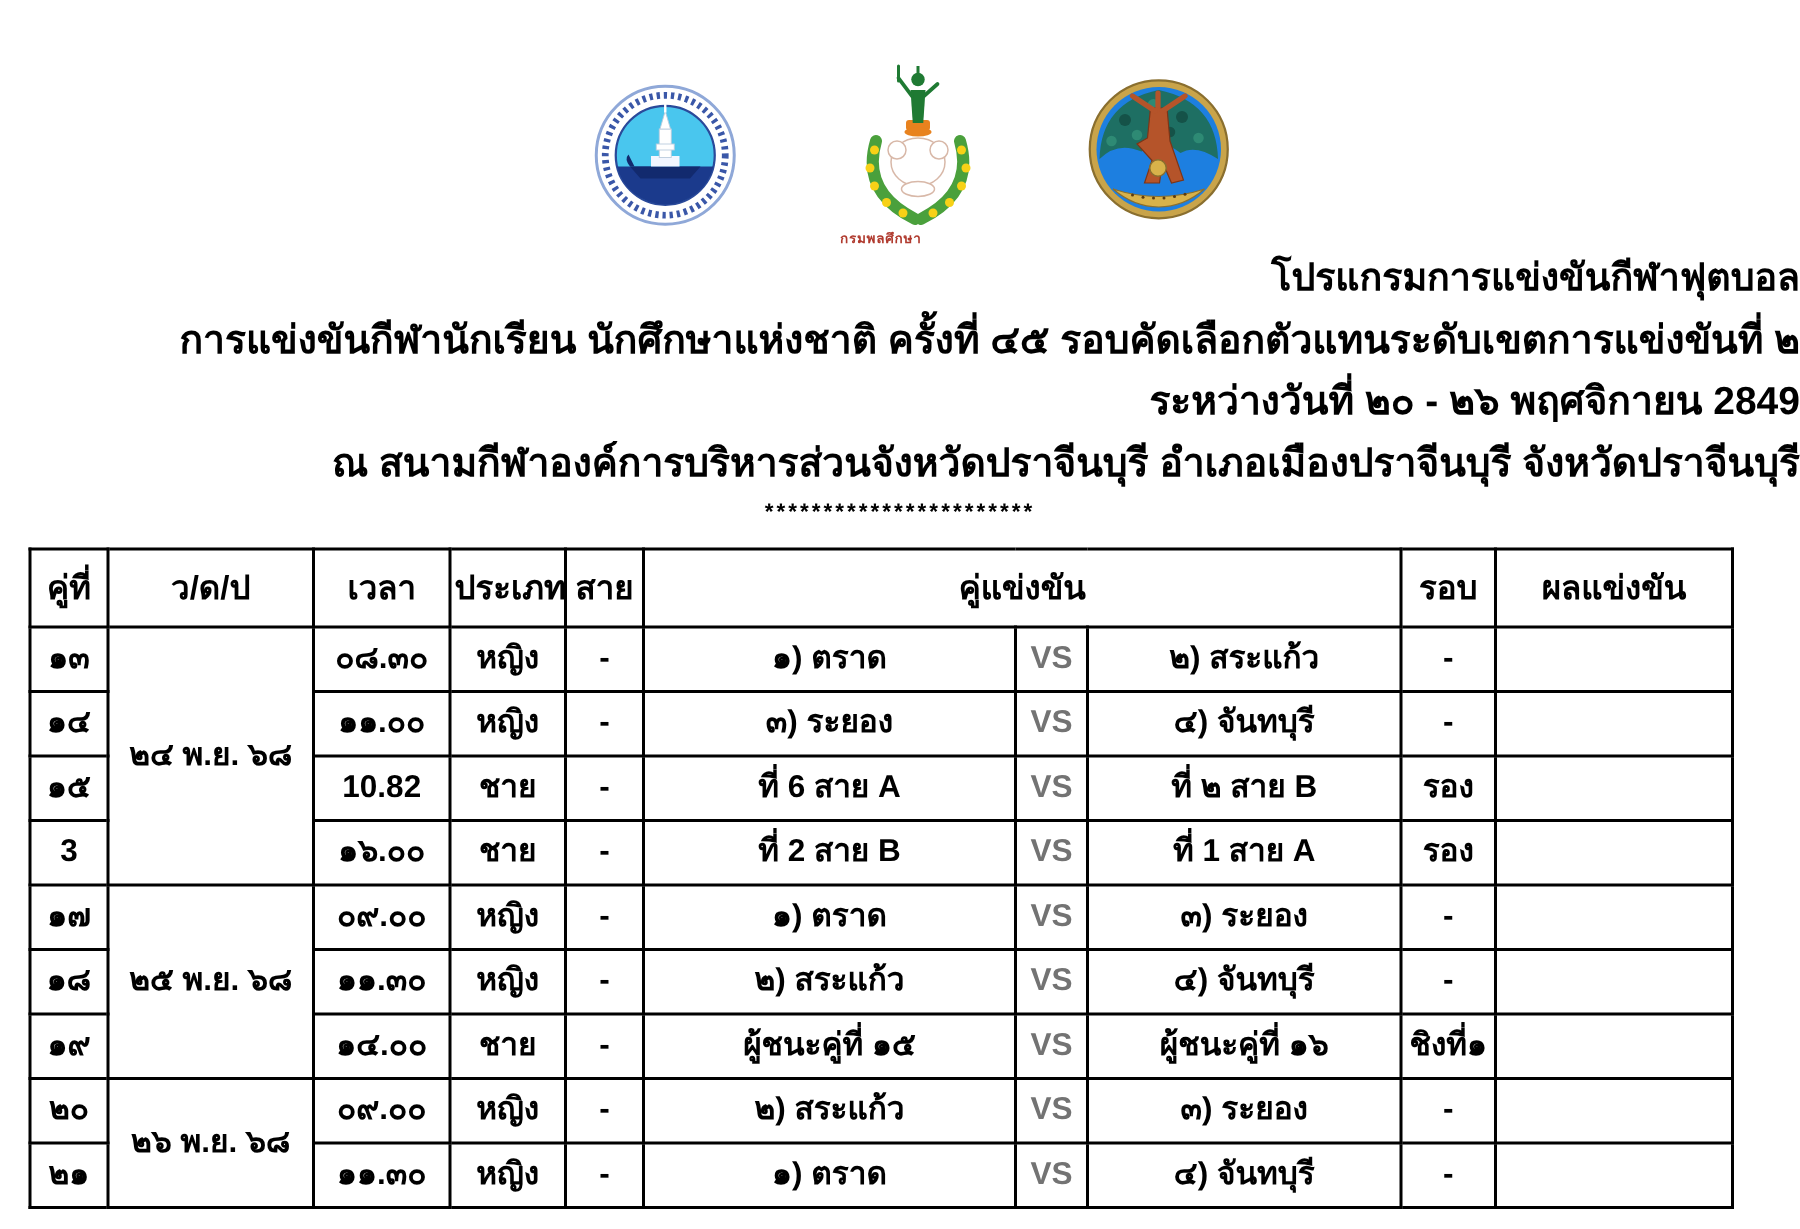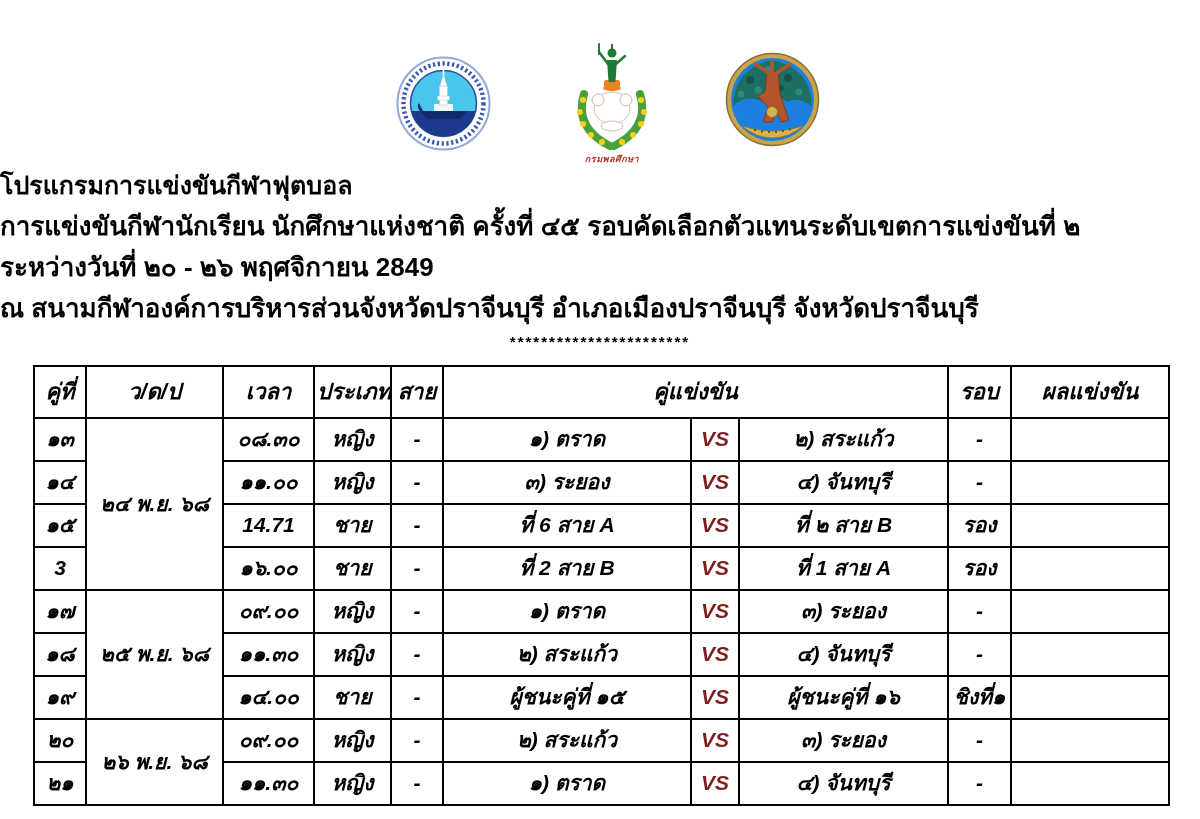--- a/index.html
+++ b/index.html
@@ -11,48 +11,47 @@
     color: #000;
   }
   
   .logo-band { position: relative; height: 165px; }
   .logo { position: absolute; }
   .logo-left   { left: 396px; top: 56px; width: 95px; height: 95px; }
   .logo-middle { left: 570px; top: 42px; width: 84px; height: 112px; }
   .logo-right  { left: 725px; top: 52px; width: 95px; height: 95px; }
   .logo-caption {
     position: absolute; left: 560px; top: 152px; width: 104px;
-    text-align: center; font-size: 9px; font-weight: bold; color: #b03a2e;
+    text-align: left; font-size: 9px; font-weight: bold; color: #b03a2e;
     letter-spacing: 0.5px;
-    font-style: italic;
   }
   
   .title-line {
-    text-align: left; font-weight: bold; font-size: 26px;
+    text-align: right; font-weight: bold; font-size: 26px;
     line-height: 41px; white-space: nowrap;
   }
   .title-line.first { font-size: 25px; }
   .separator-line {
     text-align: center; font-weight: bold; font-size: 15px;
     letter-spacing: 2px; line-height: 22px; margin-top: 2px;
   }
   
-  .table-wrap { margin: 12px 32px 0 33px; font-style: italic; }
+  .table-wrap { margin: 12px 32px 0 19px; }
   table.schedule {
     width: 1135px; border-collapse: collapse; table-layout: fixed;
   }
   table.schedule th, table.schedule td {
     border: 2px solid #000; overflow: hidden;
     font-size: 21px; font-weight: bold; line-height: 1.25;
     vertical-align: middle; text-align: center; padding: 0 2px;
   }
   table.schedule th { height: 52px; font-size: 22px; }
   table.schedule td { height: 43px; }
   td.left { text-align: left; padding-left: 12px; }
-  td.vs-cell { font-weight: 600; color: #7f1d1d; font-size: 20px; }
+  td.vs-cell { font-weight: 600; color: #737373; font-size: 20px; }
 </style>
 </head>
 <body>
 
 <div class="logo-band">
 
   <div class="logo logo-left">
     <svg width="95" height="95" viewBox="0 0 95 95">
       <circle cx="47.5" cy="47.5" r="46" fill="#ffffff" stroke="#8fa8d8" stroke-width="2"></circle>
       <circle cx="47.5" cy="47.5" r="40" fill="none" stroke="#3a57a8" stroke-width="4.5" stroke-dasharray="2.2 2.6"></circle>
@@ -176,21 +175,21 @@
       <td>หญิง</td>
       <td>-</td>
       <td class="left">๓) ระยอง</td>
       <td class="vs-cell">VS</td>
       <td class="left">๔) จันทบุรี</td>
       <td>-</td>
       <td></td>
     </tr>
     <tr>
       <td>๑๕</td>
-      <td>14.71</td>
+      <td>10.82</td>
       <td>ชาย</td>
       <td>-</td>
       <td class="left">ที่ 6 สาย A</td>
       <td class="vs-cell">VS</td>
       <td class="left">ที่ ๒ สาย B</td>
       <td>รอง</td>
       <td></td>
     </tr>
     <tr>
       <td>3</td>

